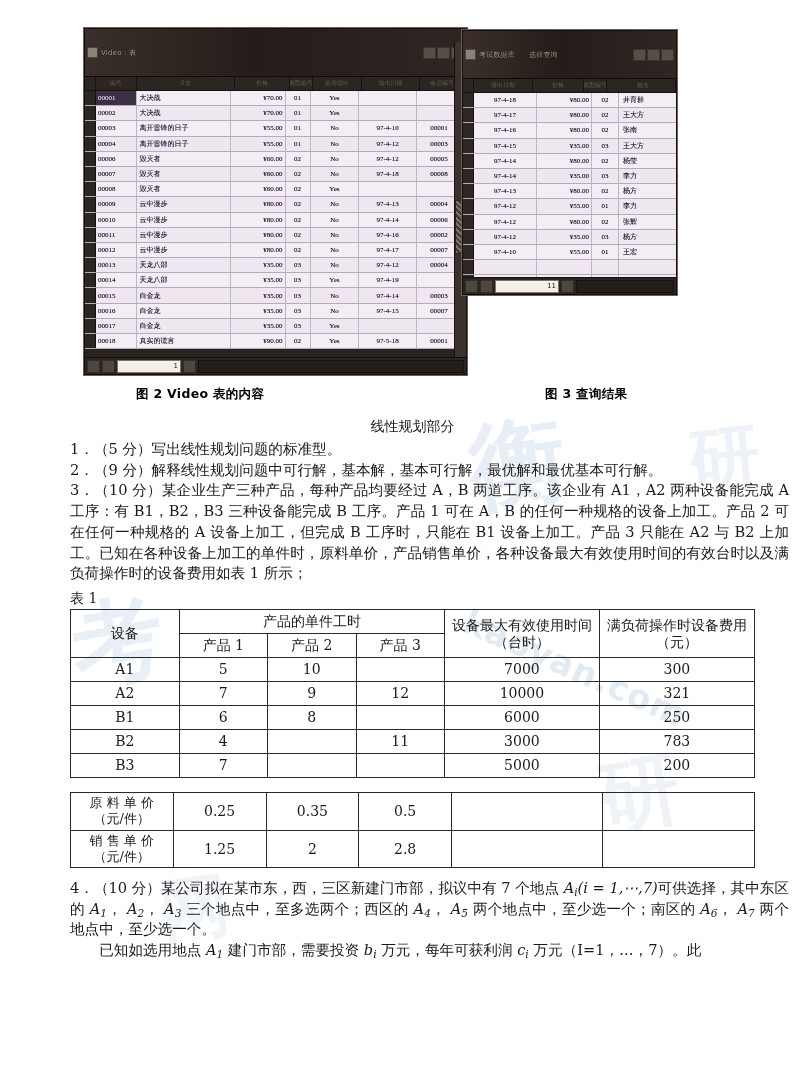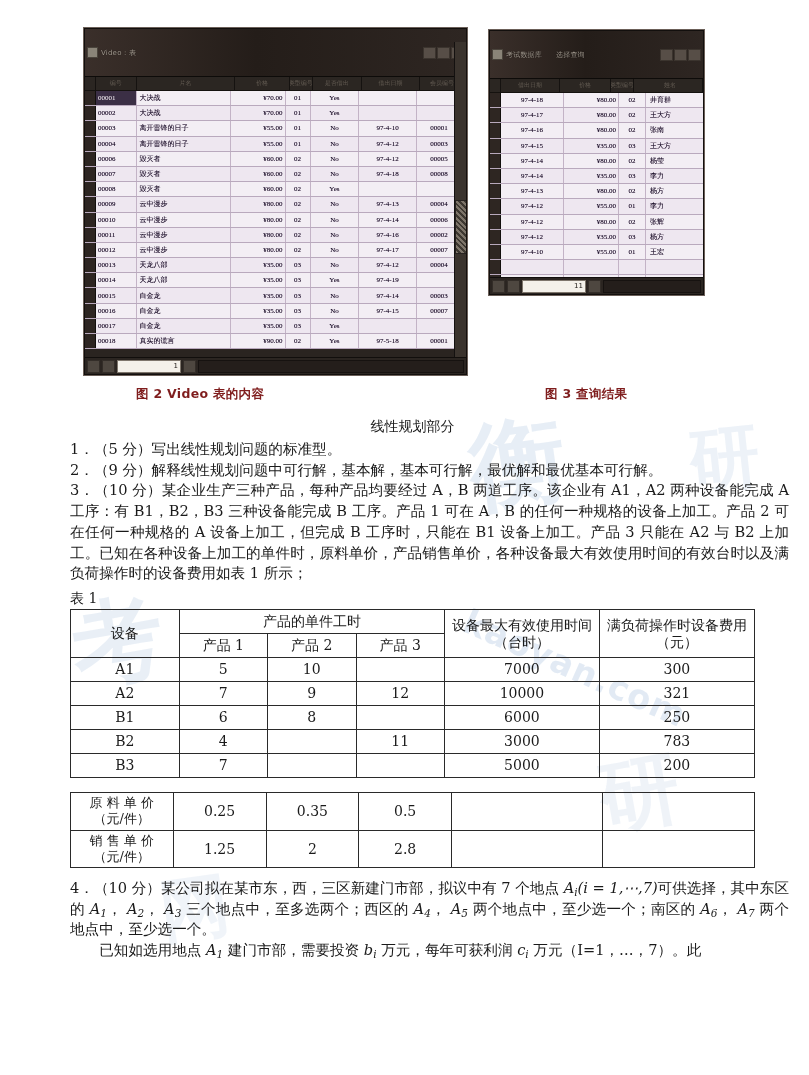--- a/index.html
+++ b/index.html
@@ -20,21 +20,21 @@
 
   
   .win{
     position:absolute;
     background:#2a2420;
     border:1px solid #120f0d;
     box-shadow:0 0 0 1px #6b5f58;
     overflow:hidden;
   }
   .win-left{ left:84px; top:28px; width:381px; height:345px; }
-  .win-right{ left:489px; top:30px; width:213px; height:263px; }
+  .win-right{ left:462px; top:30px; width:213px; height:263px; }
 
   .titlebar{
     height:15px;
     background:linear-gradient(90deg,#3a2f2a 0%,#241d19 45%,#2e2622 100%);
     display:flex;align-items:center;
     padding:16px 2px;
     border-bottom:1px solid #0d0b09;
   }
   .tb-icon{
     width:9px;height:9px;margin-right:3px;
@@ -121,21 +121,21 @@
   
   .r-date{width:58px;justify-content:center;}
   .r-price{width:50px;justify-content:flex-end;}
   .r-code{width:22px;justify-content:center;}
   .r-name{width:52px;justify-content:flex-start;padding-left:4px;}
 
   
   .caption{
     position:absolute;
     font-family:"DejaVu Sans","Liberation Sans",sans-serif;
-    font-size:12.5px;color:#7f1d1d;font-weight:bold;
+    font-size:12.5px;color:#000000;font-weight:bold;
     letter-spacing:.3px;
   }
   .cap-left{left:136px;top:386px;}
   .cap-right{left:545px;top:386px;}
 
   
   .body-text{position:absolute;left:8px;top:418px;width:809px;}
   .section-title{
     text-align:center;font-size:14px;margin:0 0 3px 0;
     font-family:"DejaVu Serif","Liberation Serif",serif;

